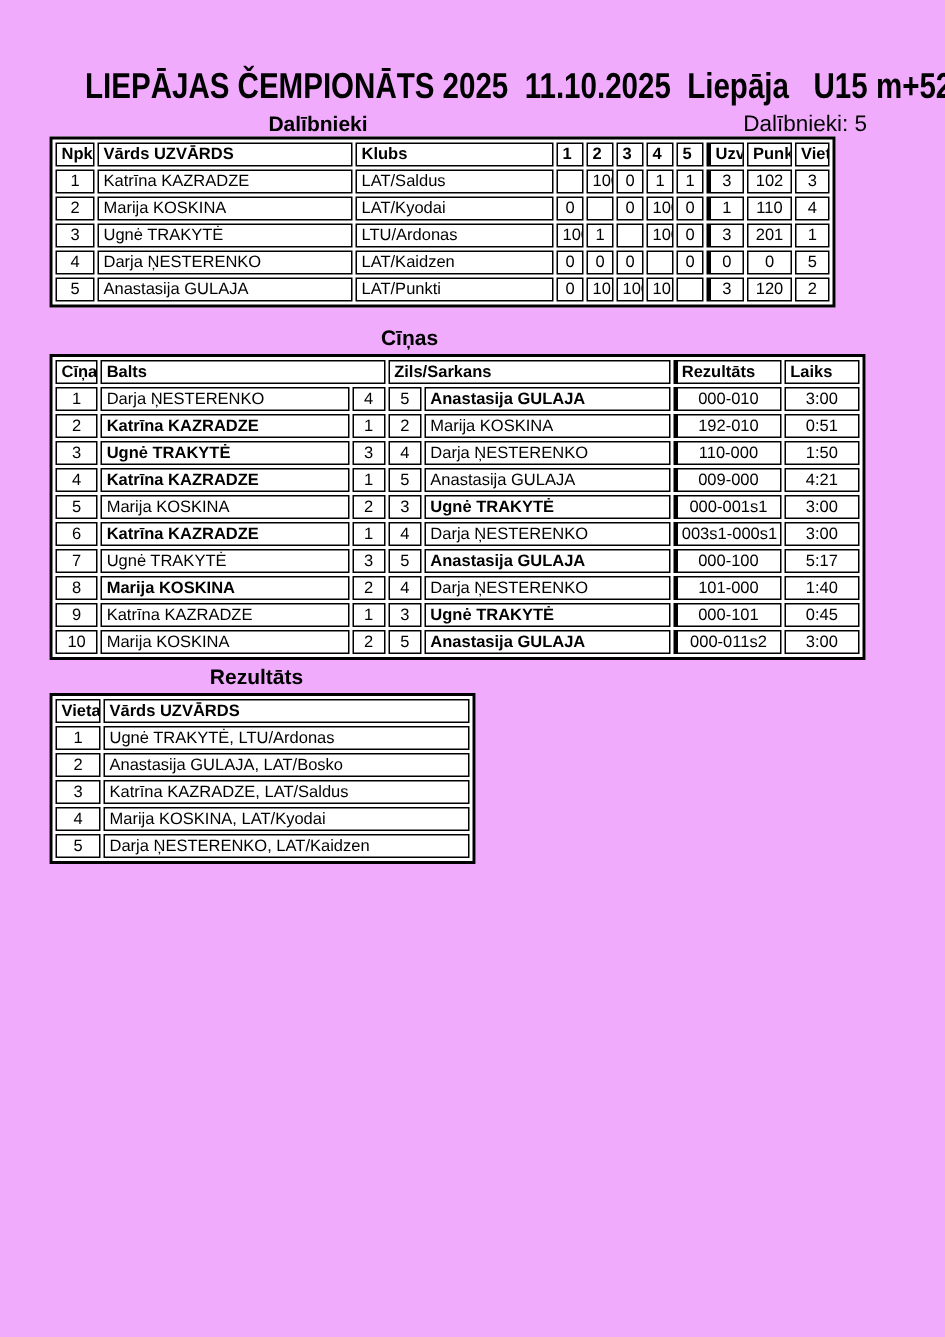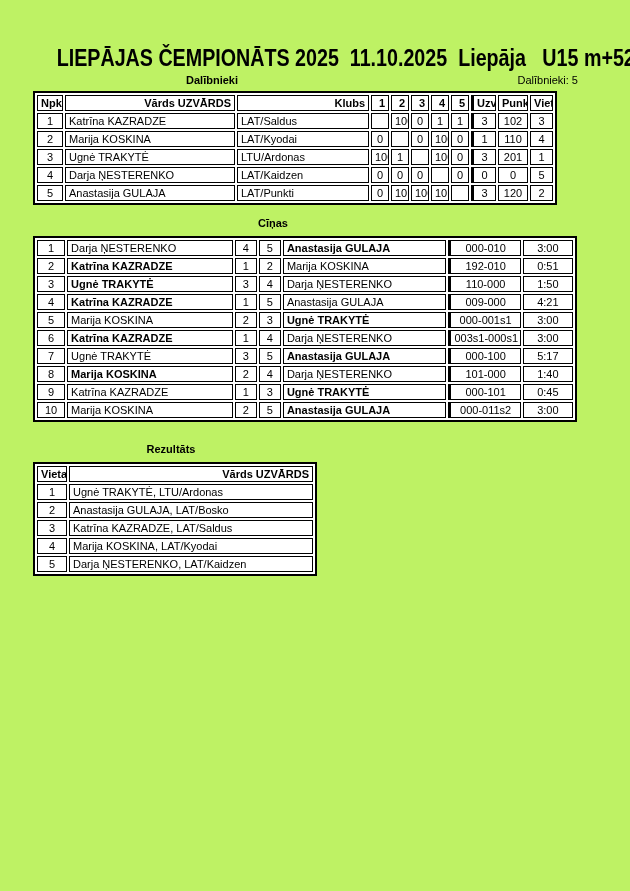--- a/index.html
+++ b/index.html
@@ -1,28 +1,28 @@
 <!DOCTYPE html>
 <html><head>
 <meta charset="utf-8">
 <style>
   html,body{margin:0;padding:0;background:#ffffff;}
-  .page{position:relative;width:630px;height:891px;background:#bef264;overflow:hidden;
+  .page{position:relative;width:630px;height:891px;background:#f0abfc;overflow:hidden;
         font-family:"Liberation Sans","DejaVu Sans",sans-serif;color:#000;}
   .page-title{position:absolute;top:44px;left:0;width:630px;text-align:center;
               font-size:24px;font-weight:bold;white-space:pre;
               transform:scaleX(0.82);transform-origin:50% 0;}
-  .section-label{position:absolute;font-size:11px;font-weight:bold;transform:translateX(-50%);white-space:nowrap;}
-  .count-label{position:absolute;font-size:11px;white-space:nowrap;transform:translateX(-100%);}
+  .section-label{position:absolute;font-size:14px;font-weight:bold;transform:translateX(-50%);white-space:nowrap;}
+  .count-label{position:absolute;font-size:15px;white-space:nowrap;transform:translateX(-100%);}
   table{position:absolute;border-collapse:separate;border-spacing:2px;
         border:2px solid #000;table-layout:fixed;background:#fff;}
   th,td{border:1px solid #000;font-size:11px;height:14px;line-height:14px;
         padding:0 3px;overflow:hidden;white-space:nowrap;box-sizing:border-box;
         vertical-align:middle;background:#fff;}
-  th{font-weight:bold;text-align:right;}
+  th{font-weight:bold;text-align:left;}
   td{font-weight:normal;}
   .al{text-align:left;}
   .ac{text-align:center;}
   .thick-l{border-left:3px solid #000;}
   .b{font-weight:bold;}
   th.npk{text-align:left;}
 </style>
 </head>
 <body>
 
@@ -135,20 +135,27 @@
     <colgroup>
       <col style="width:28px">
         <col style="width:165px">
         <col style="width:22px">
         <col style="width:22px">
       <col style="width:163px">
         <col style="width:72px">
         <col style="width:50px">
     </colgroup>
     <tbody>
+        <tr>
+      <th>Cīņa</th>
+      <th colspan="2">Balts</th>
+      <th colspan="2">Zils/Sarkans</th>
+      <th class="thick-l">Rezultāts</th>
+      <th>Laiks</th>
+    </tr>
     <tr>
       <td class="ac">1</td>
       <td class="al">Darja ŅESTERENKO</td>
       <td class="ac">4</td>
       <td class="ac">5</td>
       <td class="al b">Anastasija GULAJA</td>
       <td class="ac thick-l">000-010</td>
       <td class="ac">3:00</td>
     </tr>
     <tr>

